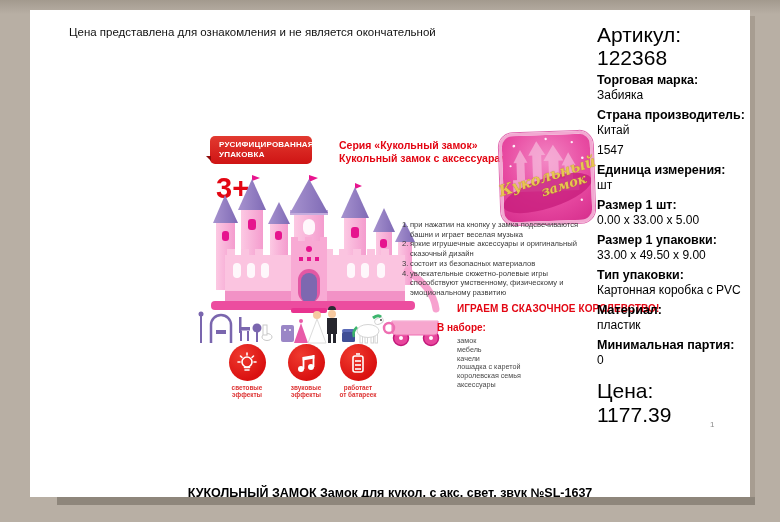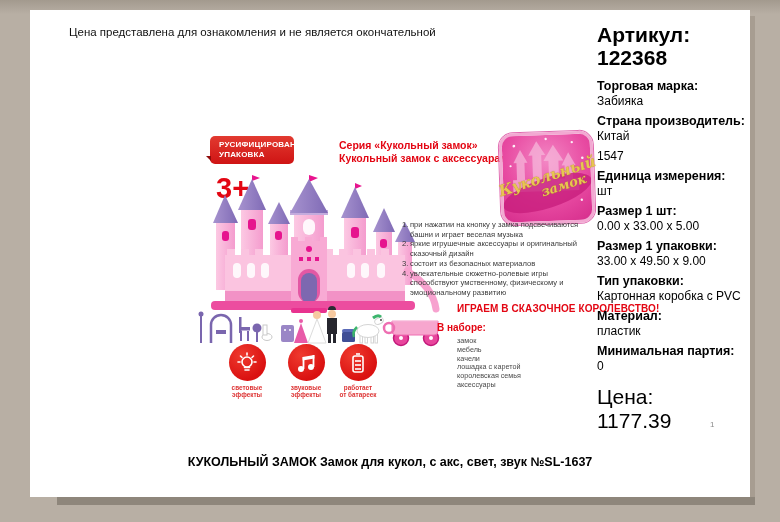--- a/index.html
+++ b/index.html
@@ -18,31 +18,31 @@
   }
   .page::before{ 
     content:"";position:absolute;right:-5px;top:6px;bottom:-8px;width:5px;
     background:#a79d91;
   }
   .disclaimer{
     position:absolute;left:15px;top:16px;font-size:11.5px;color:#111;margin-left:24px;
   }
   
   .right-col{position:absolute;left:567px;top:13px;width:162px;color:#000;}
-  .sku-label,.sku-value{font-size:21px;line-height:23px;font-weight:700;}
-  .attrs{margin-top:10px;}
+  .sku-label,.sku-value{font-size:21px;line-height:23px;font-weight:400;}
+  .attrs{margin-top:4px;}
   .attr{margin-bottom:6px;}
   .attr .lbl{font-size:12.5px;font-weight:700;line-height:15px;}
   .attr .val{font-size:12px;line-height:14px;}
   .price-label,.price-value{font-size:21px;line-height:24px;}
   .price-block{margin-top:12px;}
   .page-mark{position:absolute;left:680px;top:410px;font-size:8px;color:#8b8b8b;}
   
   .ribbon{
-    position:absolute;left:180px;top:126px;width:84px;height:28px;
+    position:absolute;left:180px;top:126px;width:102px;height:28px;
     background:linear-gradient(#e23a30,#cf1414);border-radius:5px;
     color:#fff;font-weight:700;font-size:8px;line-height:10px;
     padding:4px 12px 0 9px;box-sizing:border-box;letter-spacing:.2px;
   }
   .ribbon .fold{
     position:absolute;left:-4px;bottom:3px;width:0;height:0;
     border-top:5px solid #8f0b0b;border-left:5px solid transparent;
   }
   .series{position:absolute;left:309px;top:129px;color:#e30613;font-weight:700;}
   .series .l1{font-size:10.5px;line-height:13px;}
@@ -84,21 +84,21 @@
   .fx .circ{
     width:37px;height:37px;border-radius:50%;margin:0 auto;
     background:radial-gradient(circle at 35% 30%,#ef3b2f,#da1111 70%);
     display:flex;align-items:center;justify-content:center;
   }
   .fx .cap{margin-top:3px;color:#d33;font-size:6.4px;line-height:7.4px;font-weight:700;}
   #fx1{left:184px;top:334px;}
   #fx2{left:243px;top:334px;}
   #fx3{left:295px;top:334px;}
   .footer-caption{
-    position:absolute;left:0;width:720px;top:445px;text-align:center;
+    position:absolute;left:0;width:720px;top:476px;text-align:center;
     font-size:12.5px;font-weight:700;color:#000;
   }
 </style>
 </head>
 <body>
 
 <div class="page">
 
   <div class="disclaimer">Цена представлена для ознакомления и не является окончательной</div>
 

